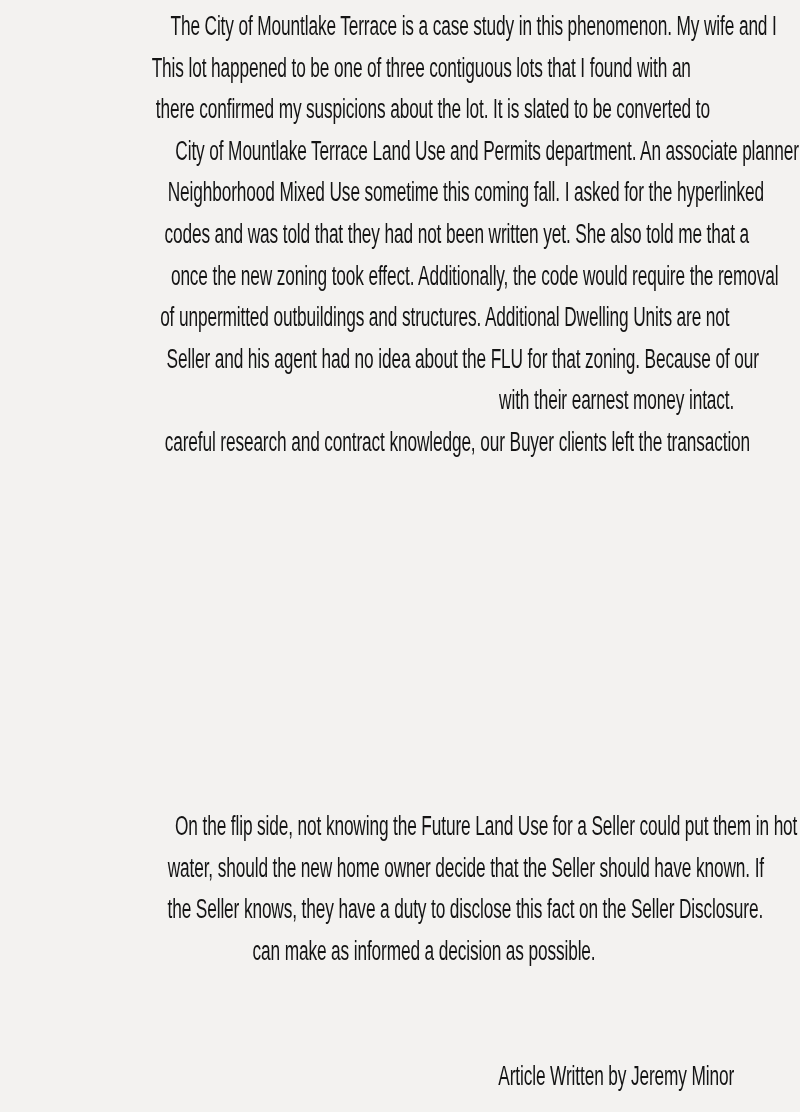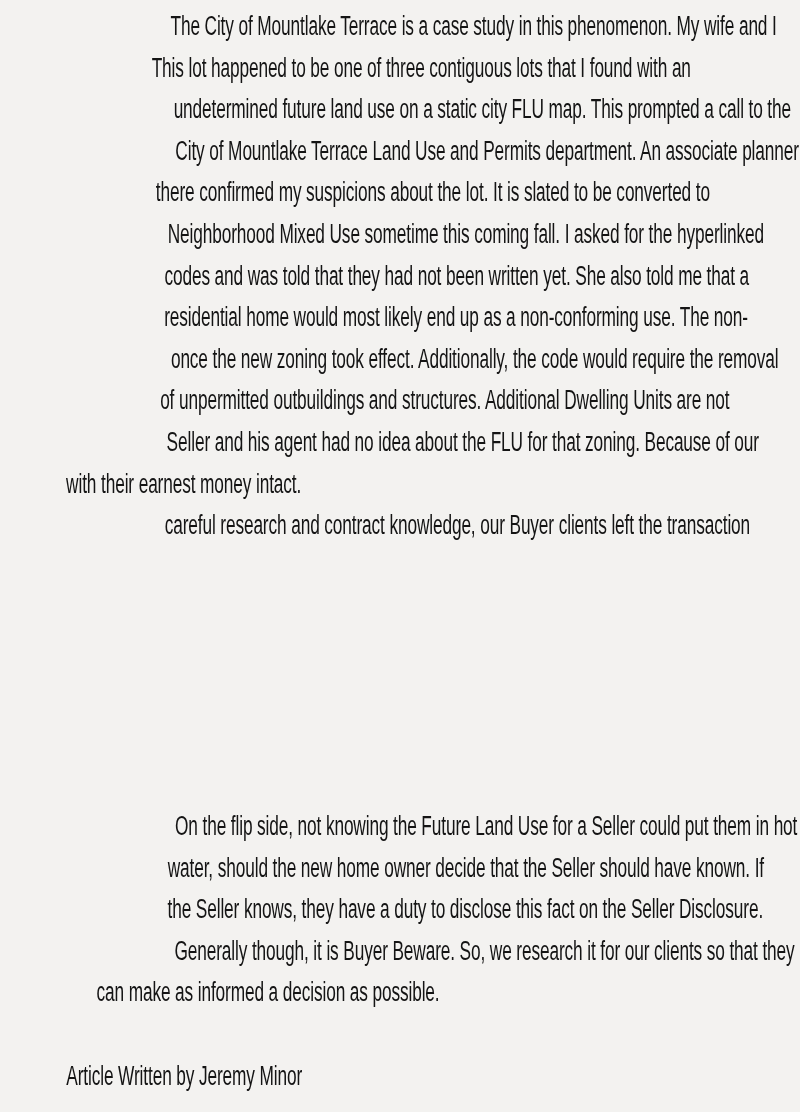--- a/index.html
+++ b/index.html
@@ -21,58 +21,55 @@
       top: 0;
       width: 800px;
     }
     .paragraph {
       margin: 0;
     }
     .line {
       display: block;
       height: 41.6px;
       line-height: 41.6px;
-      text-align: left;
+      text-align: right;
       white-space: nowrap;
       font-size: 27px;
       overflow: visible;
     }
     .line span {
       display: inline-block;
       transform-origin: center center;
       letter-spacing: -0.2px;
     }
     .p1 { position: absolute; top: 6px; left: 0; width: 800px; }
     .p2 { position: absolute; top: 806px; left: 0; width: 692px; }
     .byline { position: absolute; top: 1056px; left: 0; width: 800px; }
   </style>
 </head>
 <body>
 
 <div class="article">
   <div class="paragraph p1">
     <div class="line"><span style="transform: scaleX(0.64);">The City of Mountlake Terrace is a case study in this phenomenon. My wife and I</span></div>
     <div class="line"><span style="transform: scaleX(0.64);">This lot happened to be one of three contiguous lots that I found with an</span></div>
-    <div class="line"><span style="transform: scaleX(0.64);">undetermined future land use on a static city FLU map. This prompted a call to the</span></div>
+    <div class="line"><span style="transform: scaleX(0.64);">there confirmed my suspicions about the lot. It is slated to be converted to</span></div>
     <div class="line"><span style="transform: scaleX(0.64);">City of Mountlake Terrace Land Use and Permits department. An associate planner</span></div>
-    <div class="line"><span style="transform: scaleX(0.64);">there confirmed my suspicions about the lot. It is slated to be converted to</span></div>
     <div class="line"><span style="transform: scaleX(0.64);">Neighborhood Mixed Use sometime this coming fall. I asked for the hyperlinked</span></div>
     <div class="line"><span style="transform: scaleX(0.64);">codes and was told that they had not been written yet. She also told me that a</span></div>
-    <div class="line"><span style="transform: scaleX(0.64);">residential home would most likely end up as a non-conforming use. The non-</span></div>
     <div class="line"><span style="transform: scaleX(0.64);">once the new zoning took effect. Additionally, the code would require the removal</span></div>
     <div class="line"><span style="transform: scaleX(0.64);">of unpermitted outbuildings and structures. Additional Dwelling Units are not</span></div>
     <div class="line"><span style="transform: scaleX(0.64);">Seller and his agent had no idea about the FLU for that zoning. Because of our</span></div>
     <div class="line"><span style="transform: scaleX(0.64);">with their earnest money intact.</span></div>
     <div class="line"><span style="transform: scaleX(0.64);">careful research and contract knowledge, our Buyer clients left the transaction</span></div>
   </div>
 
   <div class="paragraph p2">
     <div class="line"><span style="transform: scaleX(0.64);">On the flip side, not knowing the Future Land Use for a Seller could put them in hot</span></div>
     <div class="line"><span style="transform: scaleX(0.64);">water, should the new home owner decide that the Seller should have known. If</span></div>
     <div class="line"><span style="transform: scaleX(0.64);">the Seller knows, they have a duty to disclose this fact on the Seller Disclosure.</span></div>
-    <div class="line"><span style="transform: scaleX(0.64);">Generally though, it is Buyer Beware. So, we research it for our clients so that they</span></div>
     <div class="line"><span style="transform: scaleX(0.64);">can make as informed a decision as possible.</span></div>
   </div>
 
   <div class="byline">
     <div class="line"><span style="transform: scaleX(0.64);">Article Written by Jeremy Minor</span></div>
   </div>
 </div>
 
 </body></html>

